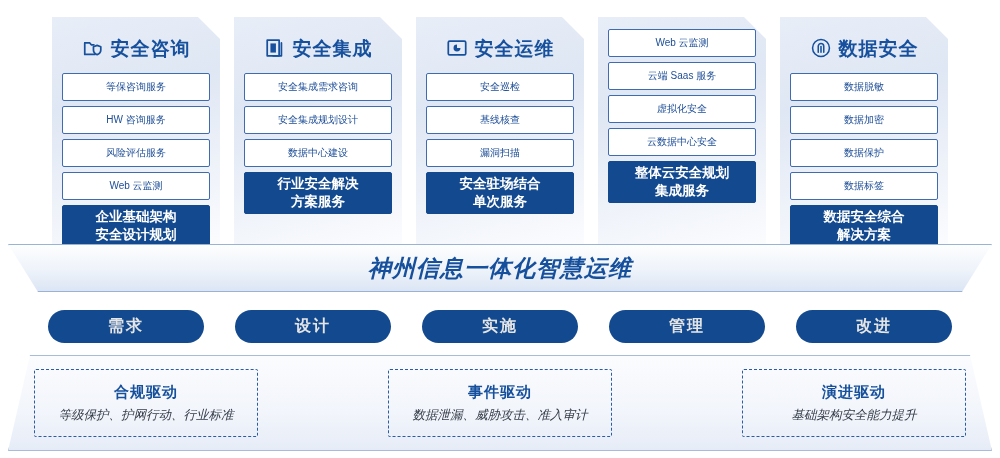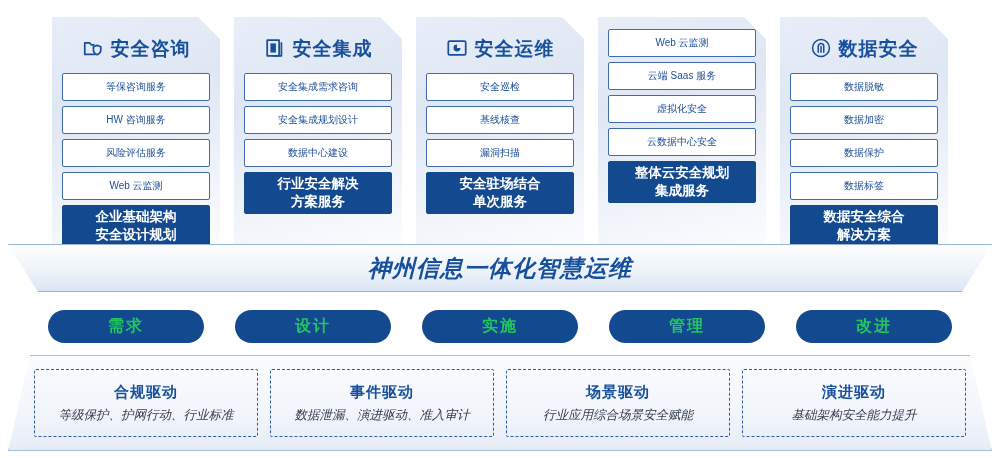--- a/index.html
+++ b/index.html
@@ -141,21 +141,21 @@
     box-sizing: border-box;
   }
   .stage {
     width: 156px;
     height: 33px;
     background: #12498f;
     border-radius: 17px;
     display: flex;
     align-items: center;
     justify-content: center;
-    color: #22c55e;
+    color: #e5e5e5;
     font-size: 16px;
     font-weight: bold;
     letter-spacing: 2px;
   }
 
   
   .drivers-frame {
     position: absolute;
     left: 8px;
     top: 355px;
@@ -320,25 +320,21 @@
   </div>
 
   <div class="drivers-frame"></div>
   <div class="drivers">
     <div class="driver">
       <div class="driver-title">合规驱动</div>
       <div class="driver-desc">等级保护、护网行动、行业标准</div>
     </div>
     <div class="driver">
       <div class="driver-title">事件驱动</div>
-      <div class="driver-desc">数据泄漏、演进驱动、准入审计</div>
-    </div>
-    <div class="driver">
-      <div class="driver-title">场景驱动</div>
-      <div class="driver-desc">行业应用综合场景安全赋能</div>
+      <div class="driver-desc">数据泄漏、威胁攻击、准入审计</div>
     </div>
     <div class="driver">
       <div class="driver-title">演进驱动</div>
       <div class="driver-desc">基础架构安全能力提升</div>
     </div>
   </div>
 
 </div>
 
 </body></html>

